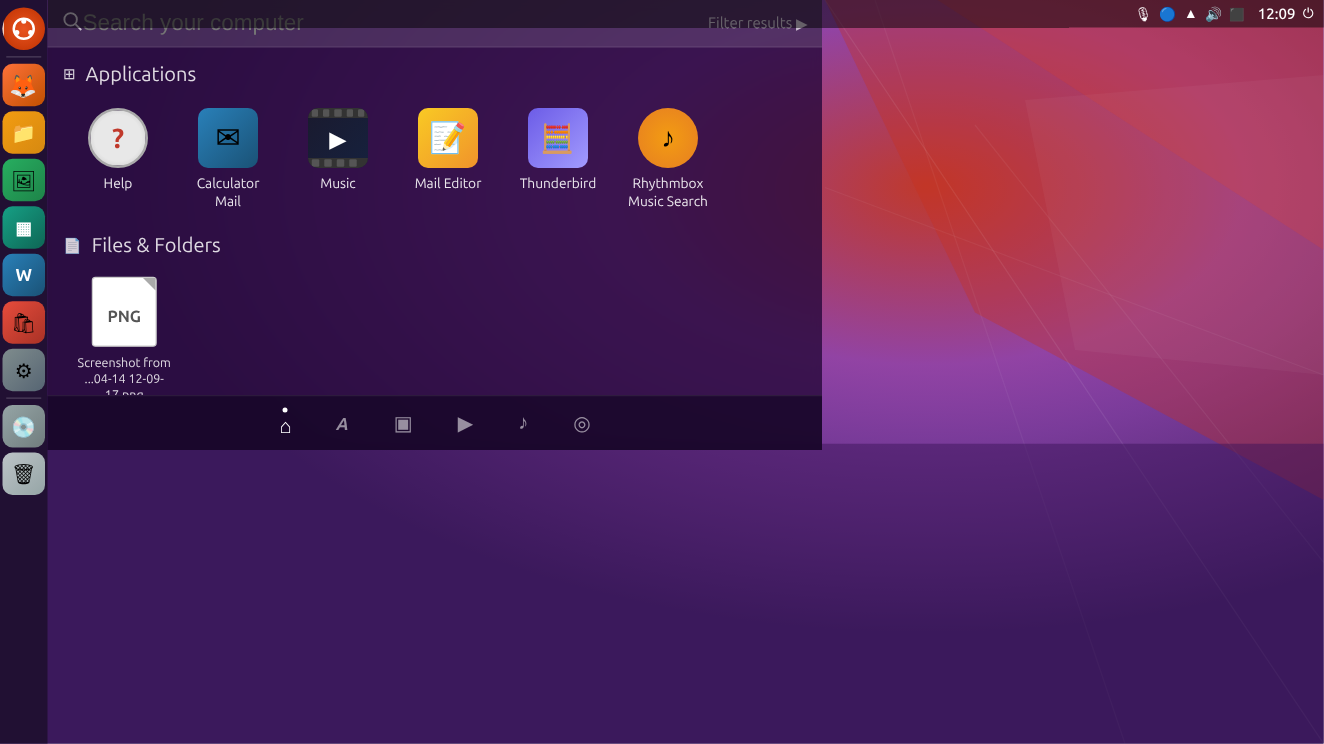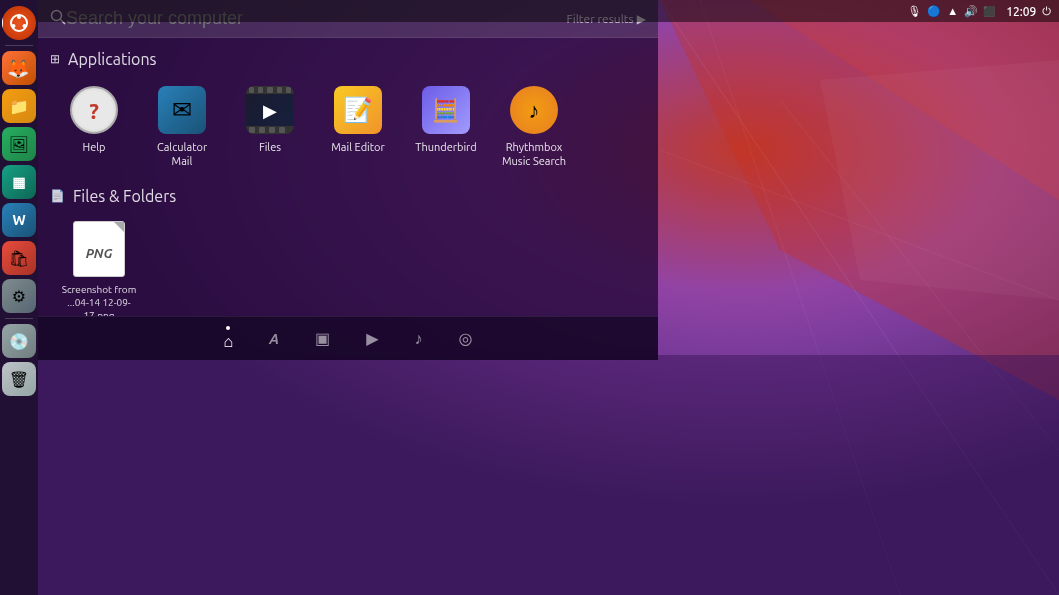--- a/index.html
+++ b/index.html
@@ -219,21 +219,20 @@
       padding: 4px;
     }
 
     .file-icon-wrapper {
       width: 60px;
       height: 60px;
       display: flex;
       align-items: center;
       justify-content: center;
       margin-bottom: 4px;
-      font-style: italic;
     }
 
     .file-label {
       color: rgba(255,255,255,0.85);
       font-size: 10px;
       text-align: center;
       line-height: 1.3;
     }
 
     
@@ -442,21 +441,21 @@
             </div>
             <div style="position:absolute;bottom:0;left:0;right:0;height:8px;background:#333;display:flex;gap:4px;padding:1px 3px;">
               <div style="width:6px;height:6px;background:#555;border-radius:1px;"></div>
               <div style="width:6px;height:6px;background:#555;border-radius:1px;"></div>
               <div style="width:6px;height:6px;background:#555;border-radius:1px;"></div>
               <div style="width:6px;height:6px;background:#555;border-radius:1px;"></div>
             </div>
             <span style="font-size:18px;color:white;">▶</span>
           </div>
         </div>
-        <span class="app-label">Files</span>
+        <span class="app-label">Music</span>
       </div>
 
       <div class="app-item">
         <div class="app-icon-wrapper">
           <div style="width:48px;height:48px;background:linear-gradient(135deg,#f9ca24,#f0932b);border-radius:8px;display:flex;align-items:center;justify-content:center;">
             <span style="font-size:24px;">📝</span>
           </div>
         </div>
         <span class="app-label">Mail Editor</span>
       </div>

